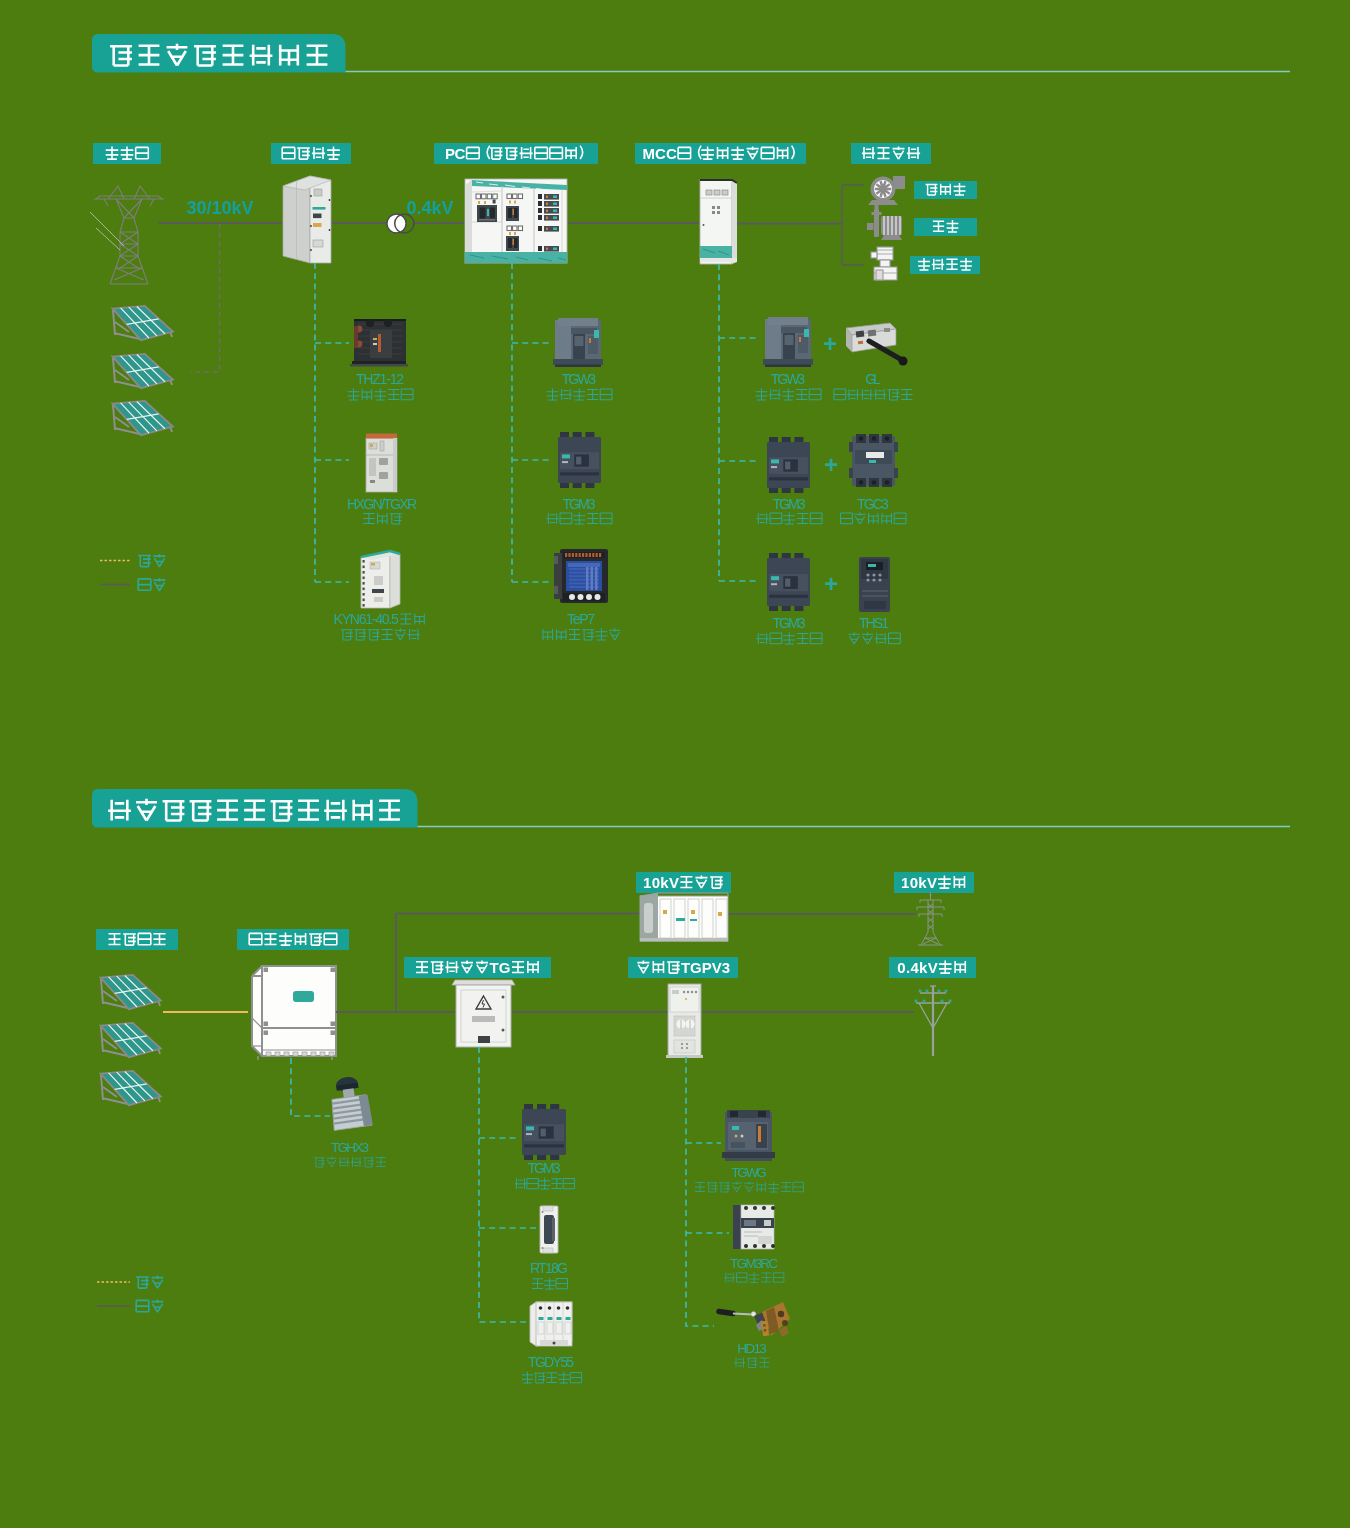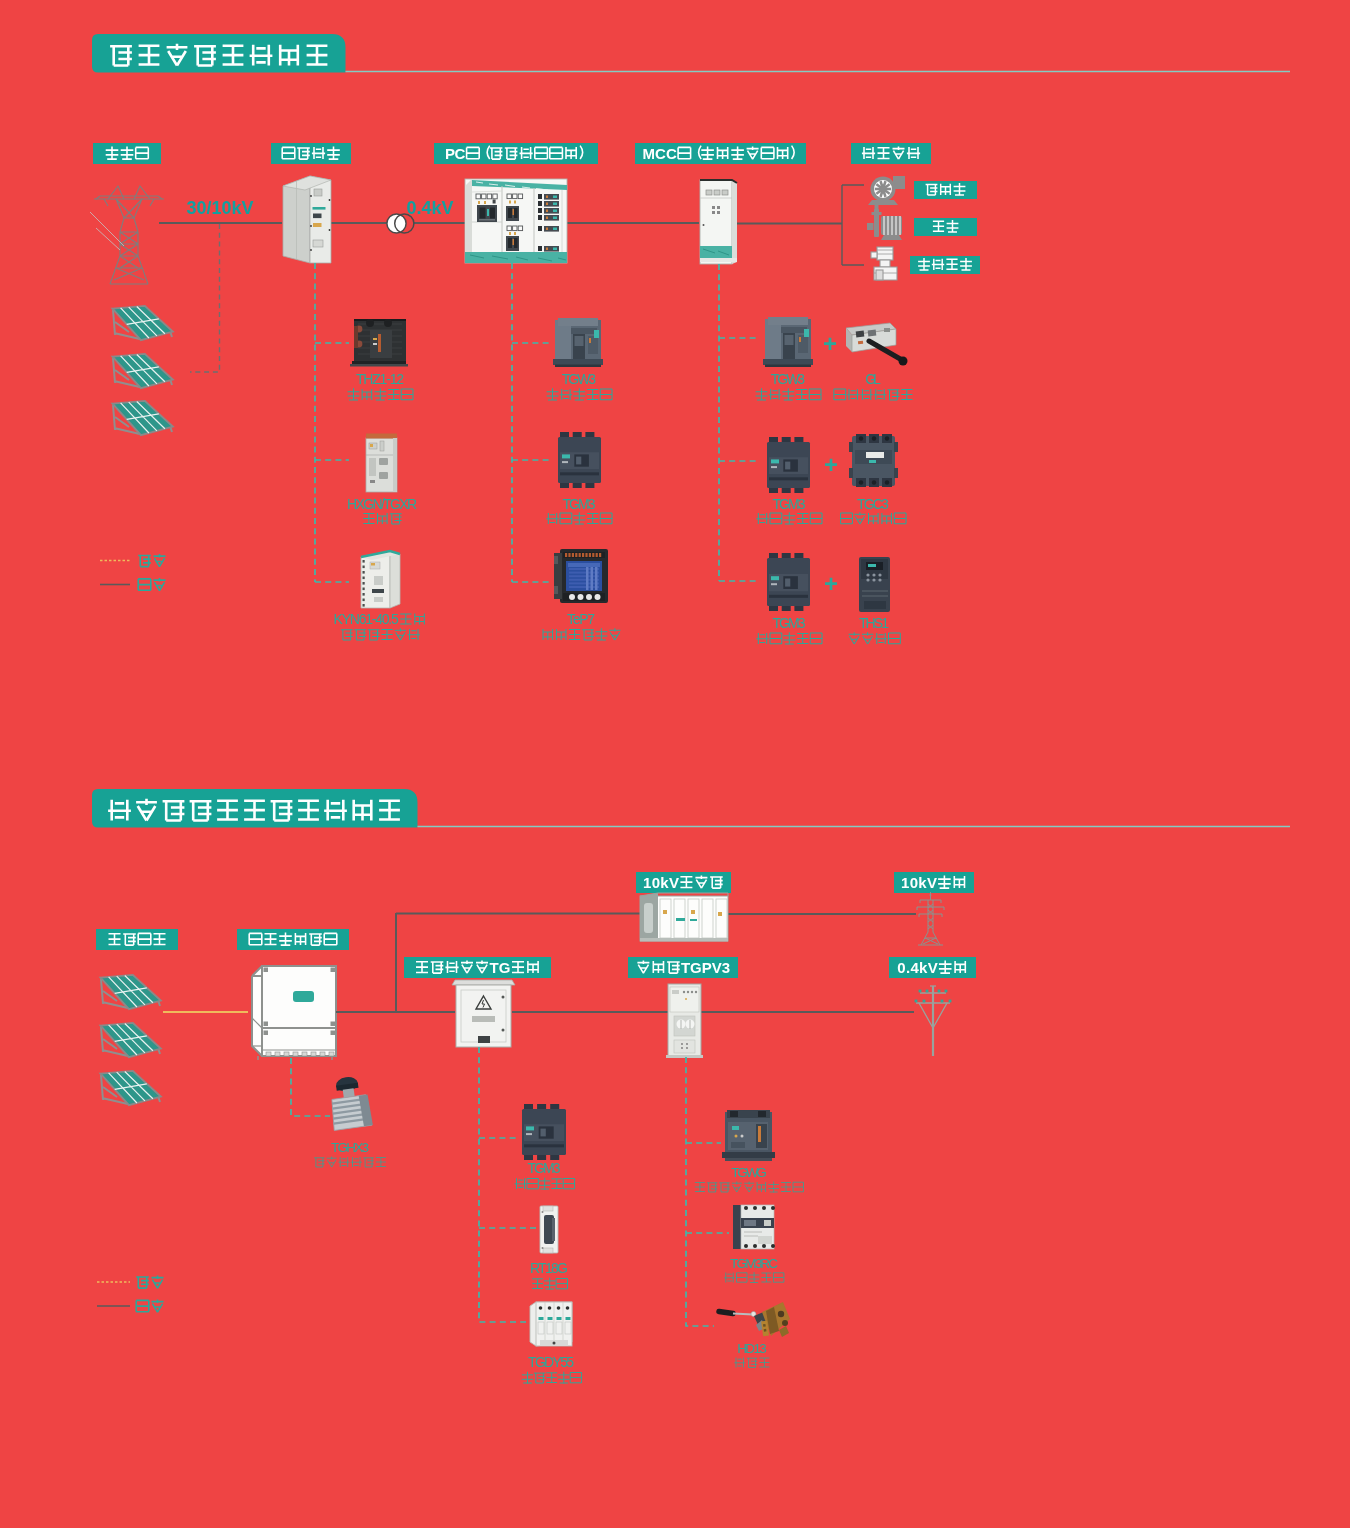--- a/index.html
+++ b/index.html
@@ -1,17 +1,17 @@
 <!DOCTYPE html>
 <html><head>
 <meta charset="utf-8">
 <title>diagram</title>
 <style>
 html,body{margin:0;padding:0;background:#ffffff;}
-#stage{position:relative;width:1350px;height:1528px;background:#ef4444;overflow:hidden;}
+#stage{position:relative;width:1350px;height:1528px;background:#4d7c0f;overflow:hidden;}
 svg{display:block;}
 text{font-family:"Liberation Sans",sans-serif;}
 </style>
 </head>
 <body>
 <div id="stage">
 <svg width="1350" height="1528" viewBox="0 0 1350 1528">
 
 <g>
         <path d="M98,34 H332 Q345.5,34 345.5,47.5 V72.5 H98 Q92,72.5 92,66.5 V40 Q92,34 98,34 Z" fill="#17A295"></path>

